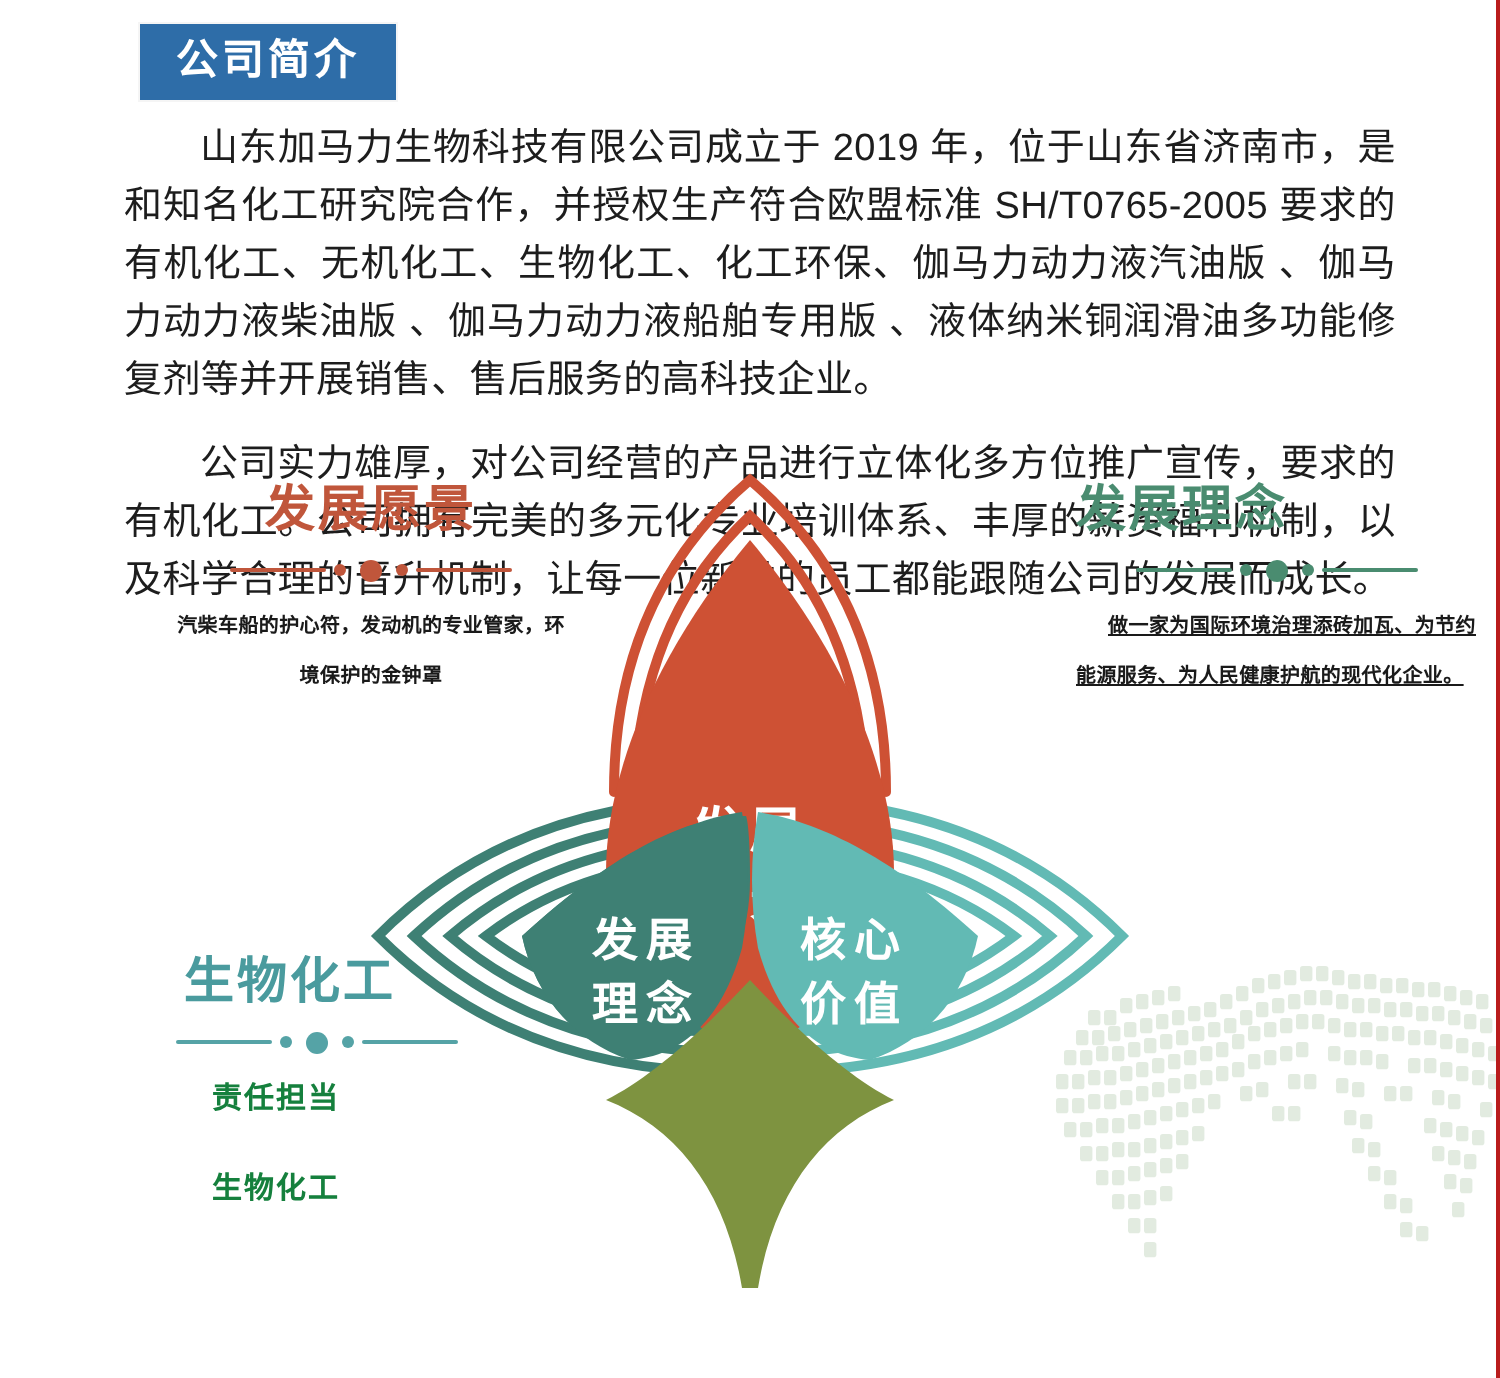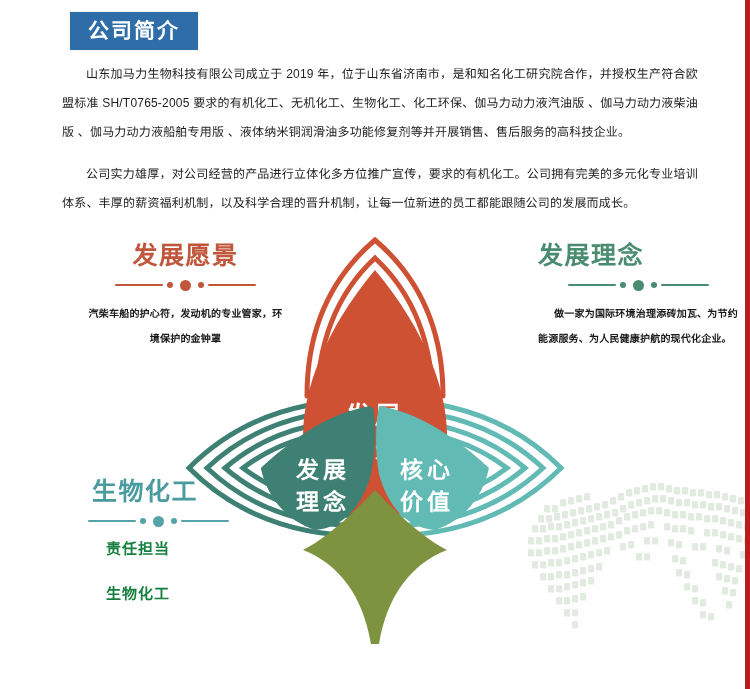--- a/index.html
+++ b/index.html
@@ -10,21 +10,21 @@
   }
   body {
     font-family: "Liberation Sans", "DejaVu Sans", sans-serif;
   }
   #page {
     position: relative;
     width: 750px;
     height: 689px;
     background: #ffffff;
     overflow: hidden;
-    border-right: 5px solid #b91c1c;
+    border-right: 2px solid #b91c1c;
     box-sizing: border-box;
   }
 
   
   .title-banner {
     position: absolute;
     left: 70px;
     top: 12px;
     background: #2E6DA8;
     color: #ffffff;
@@ -37,21 +37,21 @@
   }
 
   
   .body-copy {
     position: absolute;
     left: 62px;
     top: 60px;
     width: 636px;
   }
   .para {
-    font-size: 12px;
+    font-size: 19px;
     line-height: 29px;
     color: #1d1d1d;
     text-indent: 2em;
     text-align: justify;
     margin: 0 0 13px 0;
     letter-spacing: 0.2px;
   }
 
   
   .infographic {
@@ -140,21 +140,21 @@
   #block-vision .rule { background: #C0563B; }
   #block-vision .dot-sm, #block-vision .dot-lg { background: #C0563B; }
 
   
   #block-philosophy { left: 538px; top: 12px; width: 200px; }
   #block-philosophy .block-heading { color: #4A8C70; }
   #block-philosophy .heading-wrap { text-align: left; }
   #block-philosophy .divider { justify-content: center; }
   #block-philosophy .rule { background: #4A8C70; }
   #block-philosophy .dot-sm, #block-philosophy .dot-lg { background: #4A8C70; }
-  #block-philosophy .block-body { text-align: justify; text-indent: 1.6em; }
+  #block-philosophy .block-body { text-align: justify; text-indent: 1.6em; text-decoration: underline; }
 
   
   #block-values { left: 88px; top: 248px; width: 195px; }
   #block-values .block-heading { color: #4A9B9E; }
   #block-values .heading-wrap { text-align: left; padding-left: 4px; }
   #block-values .divider { justify-content: flex-start; }
   #block-values .rule { background: #55A3A6; }
   #block-values .dot-sm, #block-values .dot-lg { background: #55A3A6; }
 </style>
 </head>

